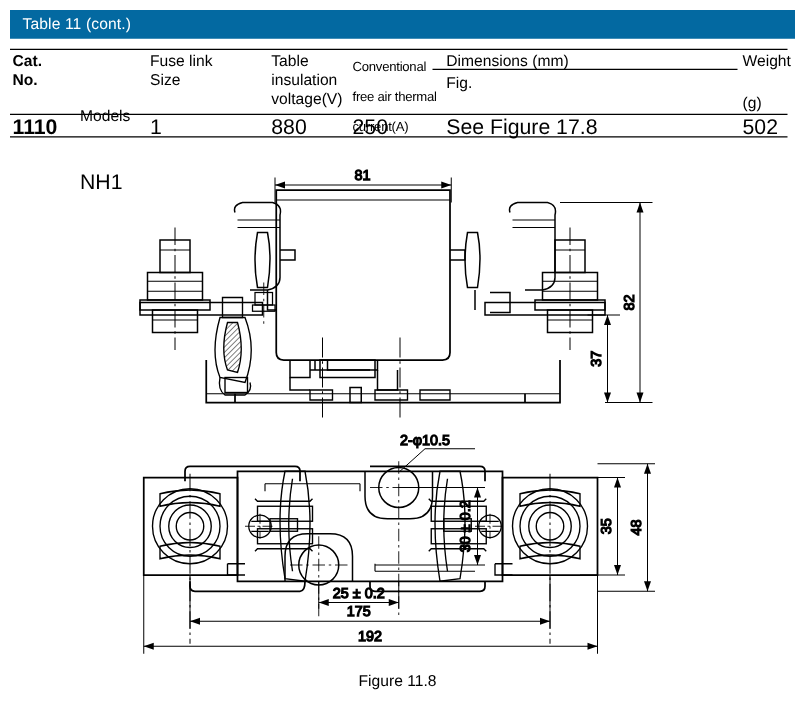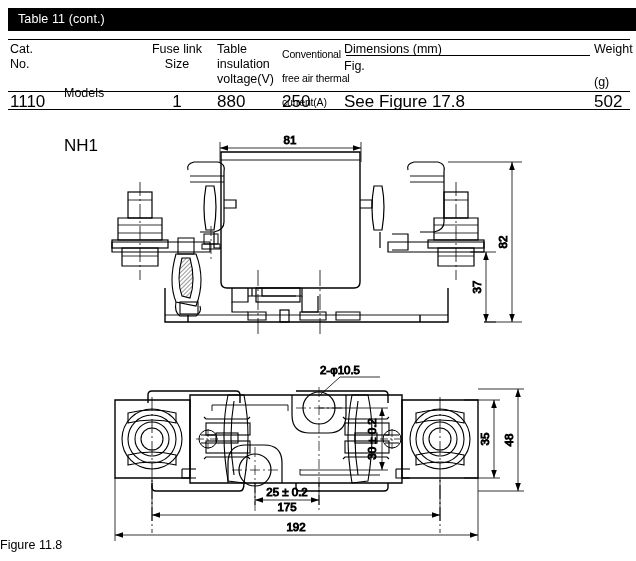--- a/index.html
+++ b/index.html
@@ -16,21 +16,21 @@
     overflow: hidden;
   }
 
   
   #table-title-bar {
     position: absolute;
     left: 8px;
     top: 8px;
     width: 628px;
     height: 23px;
-    background: #000000;
+    background: #0369a1;
     box-sizing: border-box;
   }
   #table-title-bar .title-text {
     position: absolute;
     left: 10px;
     top: 4px;
     font-size: 12.5px;
     color: #ffffff;
     letter-spacing: 0.1px;
     white-space: nowrap;
@@ -64,50 +64,50 @@
 
   .hcell {
     position: absolute;
     font-size: 12.5px;
     line-height: 15px;
     white-space: pre-line;
     top: 3px;
   }
   .hcell.tight { font-size: 10.5px; line-height: 24px; letter-spacing: -0.2px; }
 
-  .c-cat    { left: 2px;   width: 55px; }
+  .c-cat    { left: 2px;   width: 55px; font-weight: bold; }
   .c-model  { left: 56px;  width: 70px; margin-top: 44px; }
-  .c-fuse   { left: 128px; width: 82px; text-align: center; }
+  .c-fuse   { left: 112px; width: 82px; }
   .c-rated  { left: 209px; width: 68px; }
   .c-conv   { left: 274px; width: 70px; }
-  .c-dim    { left: 336px; width: 230px; }
+  .c-dim    { left: 349px; width: 230px; }
   .c-weight { left: 586px; width: 50px; }
 
   .dcell {
     position: absolute;
     font-size: 17px;
     line-height: 15px;
     top: 55px;
     white-space: nowrap;
   }
 
   
   #drawing-top, #drawing-bottom {
     position: absolute;
     left: 0;
   }
   #drawing-top    { top: 130px;  width: 572px; height: 215px; }
-  #drawing-bottom { top: 363px;  width: 636px; height: 190px; }
+  #drawing-bottom { top: 345px;  width: 636px; height: 190px; }
 
   #figure-caption {
     position: absolute;
     left: 0;
     top: 538px;
     width: 636px;
-    text-align: left;
+    text-align: center;
     font-size: 12.5px;
   }
 
   svg { display: block; }
   svg text { font-family: "Liberation Sans", sans-serif; fill: #000; }
 </style>
 </head>
 <body>
 
 <div id="table-title-bar">

